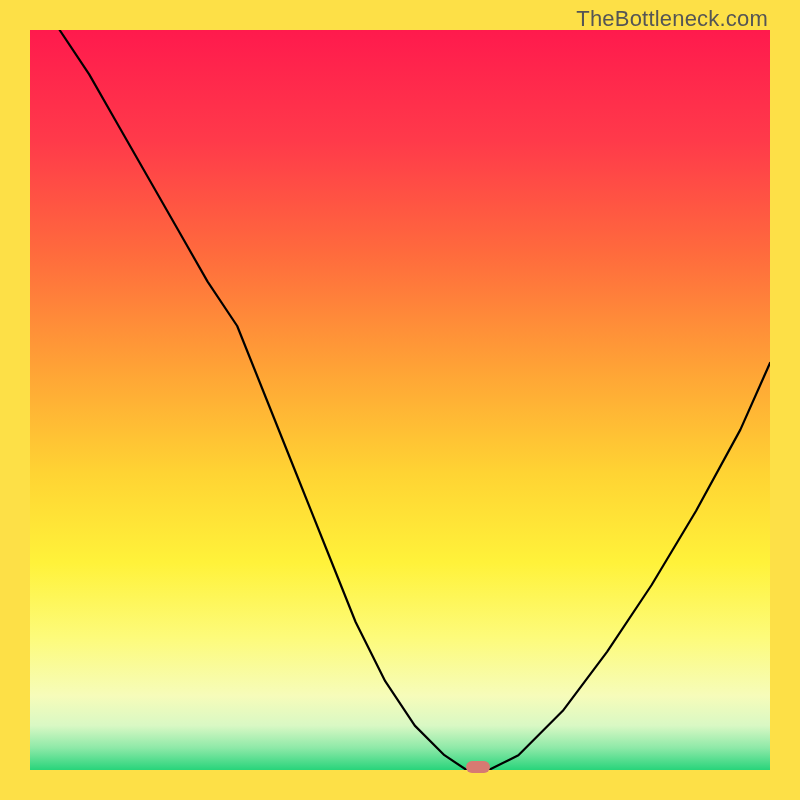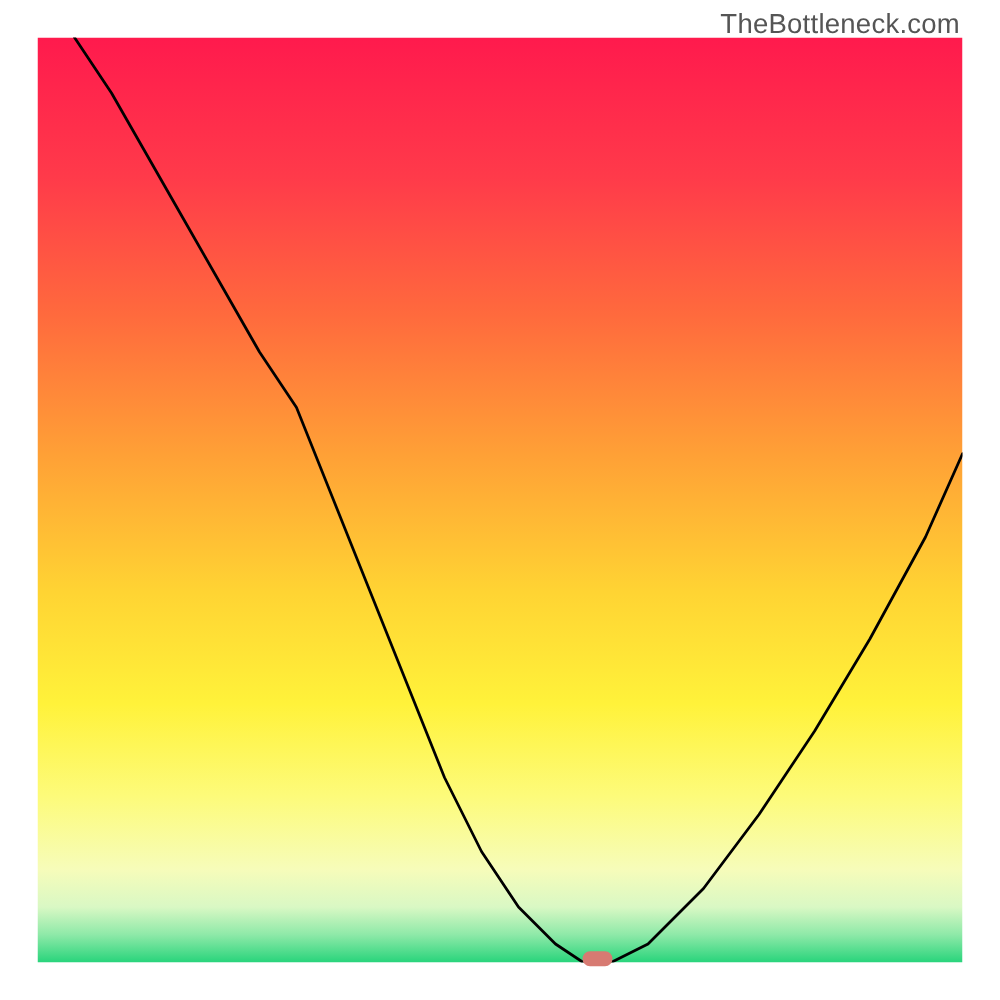--- a/index.html
+++ b/index.html
@@ -8,21 +8,21 @@
     width: 800px;
     height: 800px;
     background: #000;
     position: relative;
     font-family: Arial, Helvetica, sans-serif;
   }
   .container {
     width: 800px;
     height: 800px;
     position: relative;
-    background: #ffffff;
+    background: #fde047;
   }
   .plot-area {
     position: absolute;
     left: 30px;
     top: 30px;
     width: 740px;
     height: 740px;
   }
   .gradient-bg {
     position: absolute;

